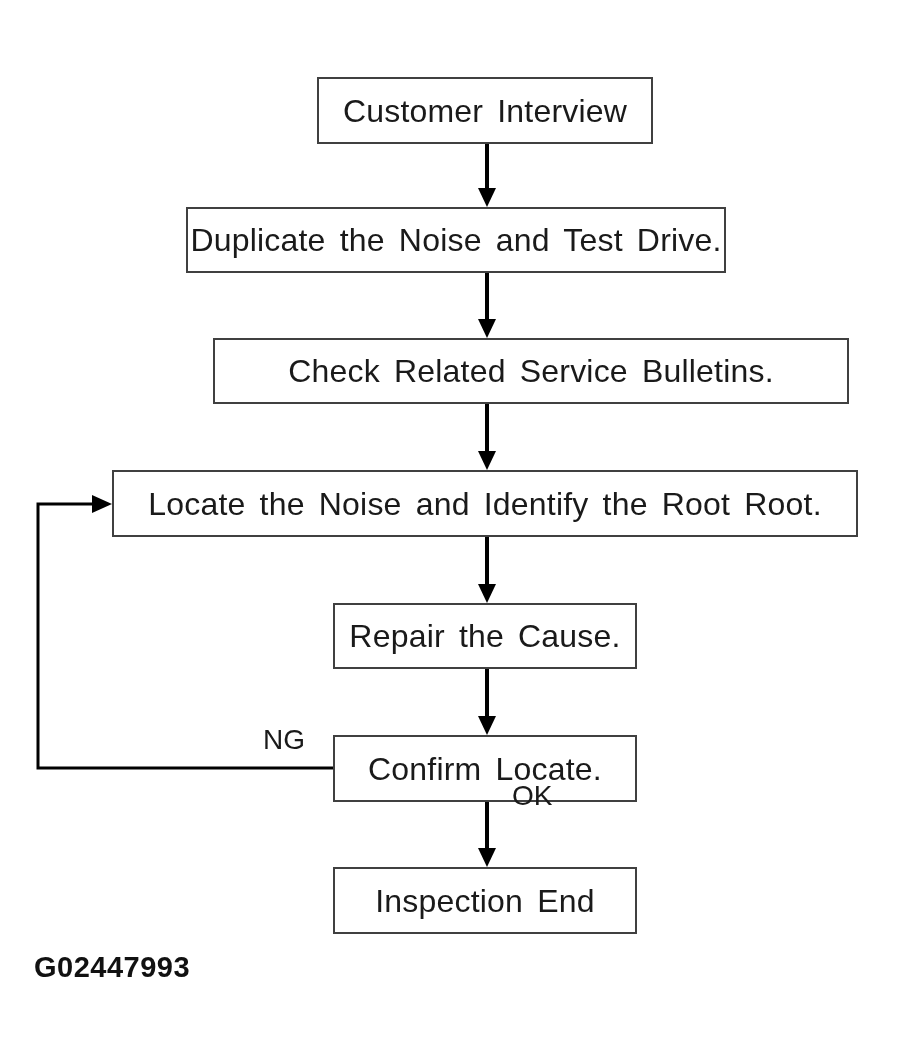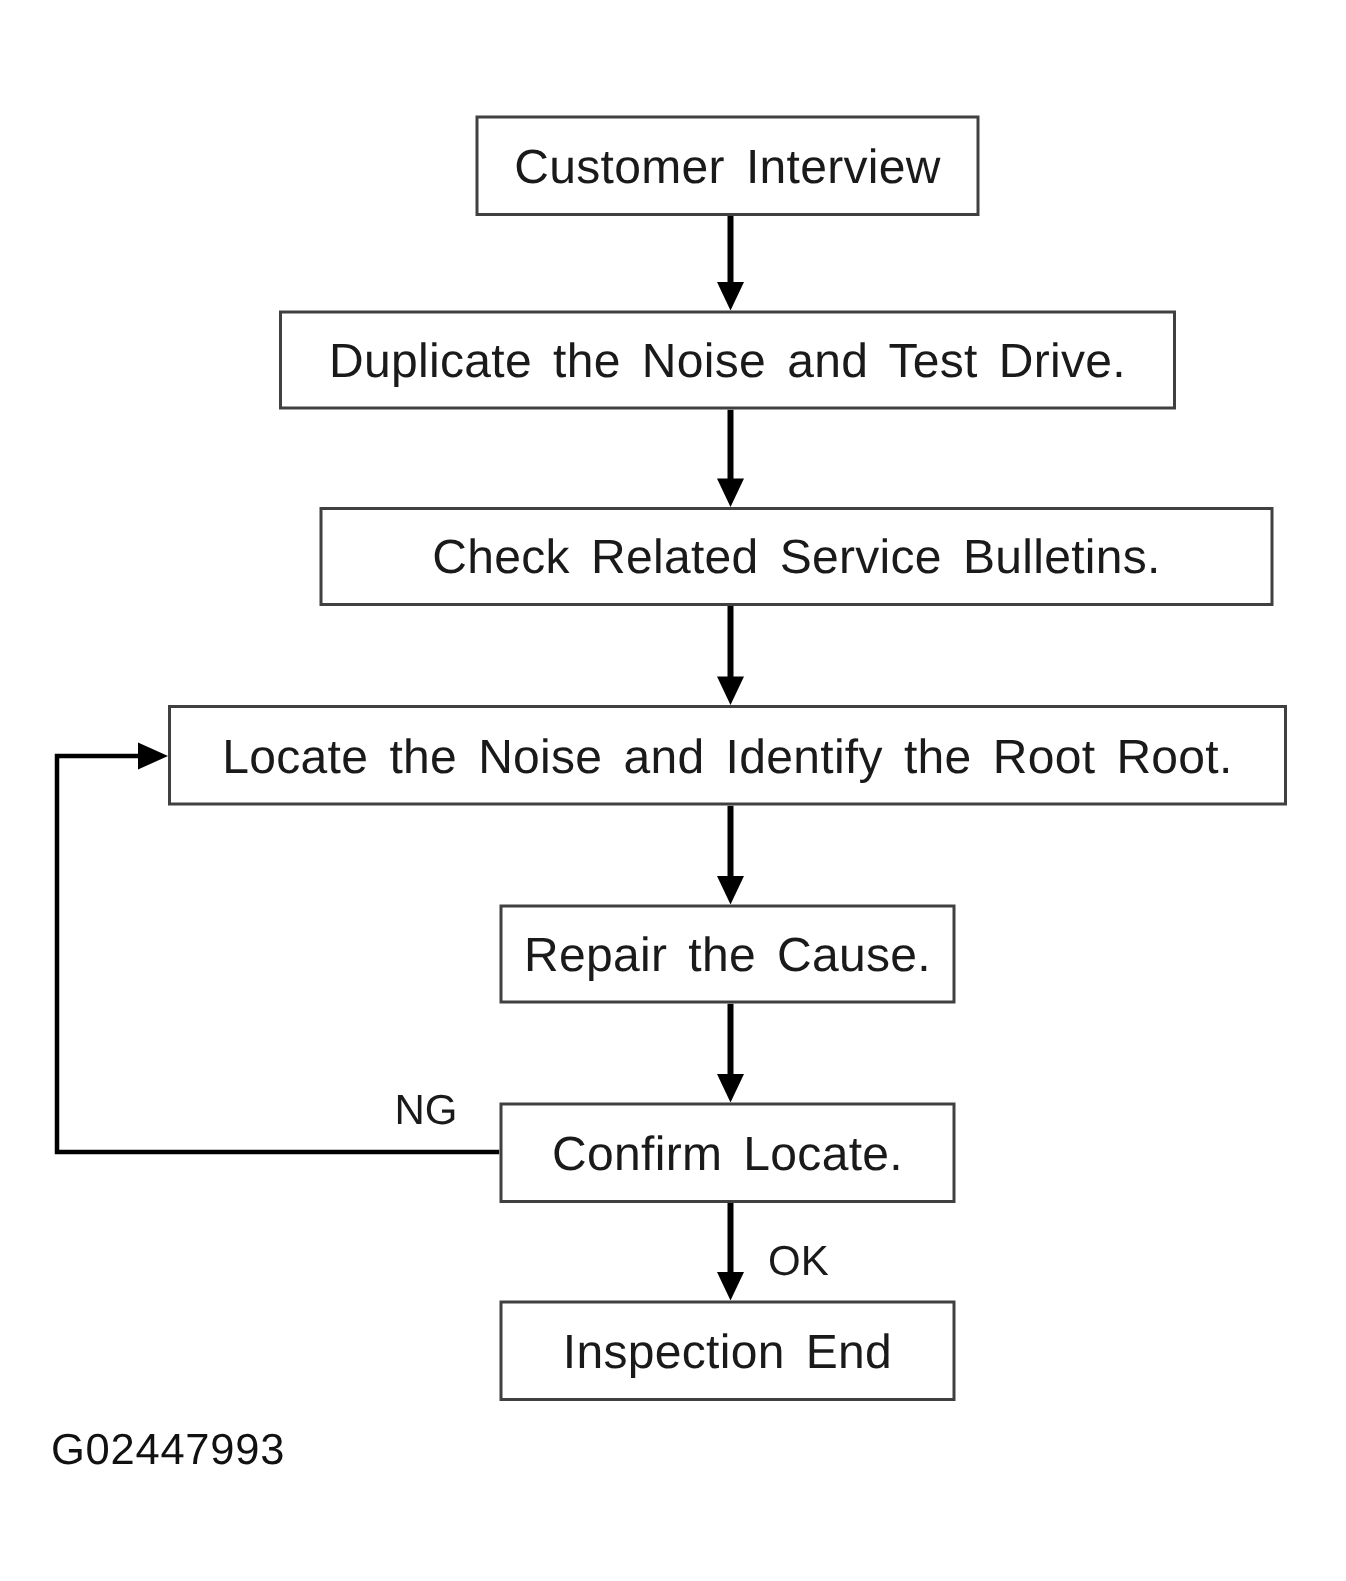--- a/index.html
+++ b/index.html
@@ -36,43 +36,43 @@
     font-size: 28px;
     line-height: 1;
     color: #1a1a1a;
     white-space: nowrap;
   }
   .figure-id {
     position: absolute;
     left: 34px;
     top: 951px;
     font-size: 29px;
-    font-weight: normal;
+    font-weight: bold;
     letter-spacing: 0.5px;
     color: #111111;
     text-align: center;
   }
   svg.connectors {
     position: absolute;
     left: 0;
     top: 0;
     width: 897px;
     height: 1054px;
     pointer-events: none;
   }
   
   #node-0 { left: 317px; top:  77px; width: 336px; height: 67px; }
-  #node-1 { left: 186px; top: 207px; width: 598px; height: 66px; }
+  #node-1 { left: 186px; top: 207px; width: 540px; height: 66px; }
   #node-2 { left: 213px; top: 338px; width: 636px; height: 66px; }
   #node-3 { left: 112px; top: 470px; width: 746px; height: 67px; }
   #node-4 { left: 333px; top: 603px; width: 304px; height: 66px; text-align: center; }
   #node-5 { left: 333px; top: 735px; width: 304px; height: 67px; }
   #node-6 { left: 333px; top: 867px; width: 304px; height: 67px; }
   #ng-label { left: 263px; top: 726px; }
-  #ok-label { left: 512px; top: 827px; }
+  #ok-label { left: 512px; top: 782px; }
 </style>
 </head>
 <body>
 
 <div class="canvas">
 
   <svg class="connectors" viewBox="0 0 897 1054" aria-hidden="true">
 
     <g>
       <line x1="487" y1="144" x2="487" y2="190" stroke="#000" stroke-width="4"></line>

